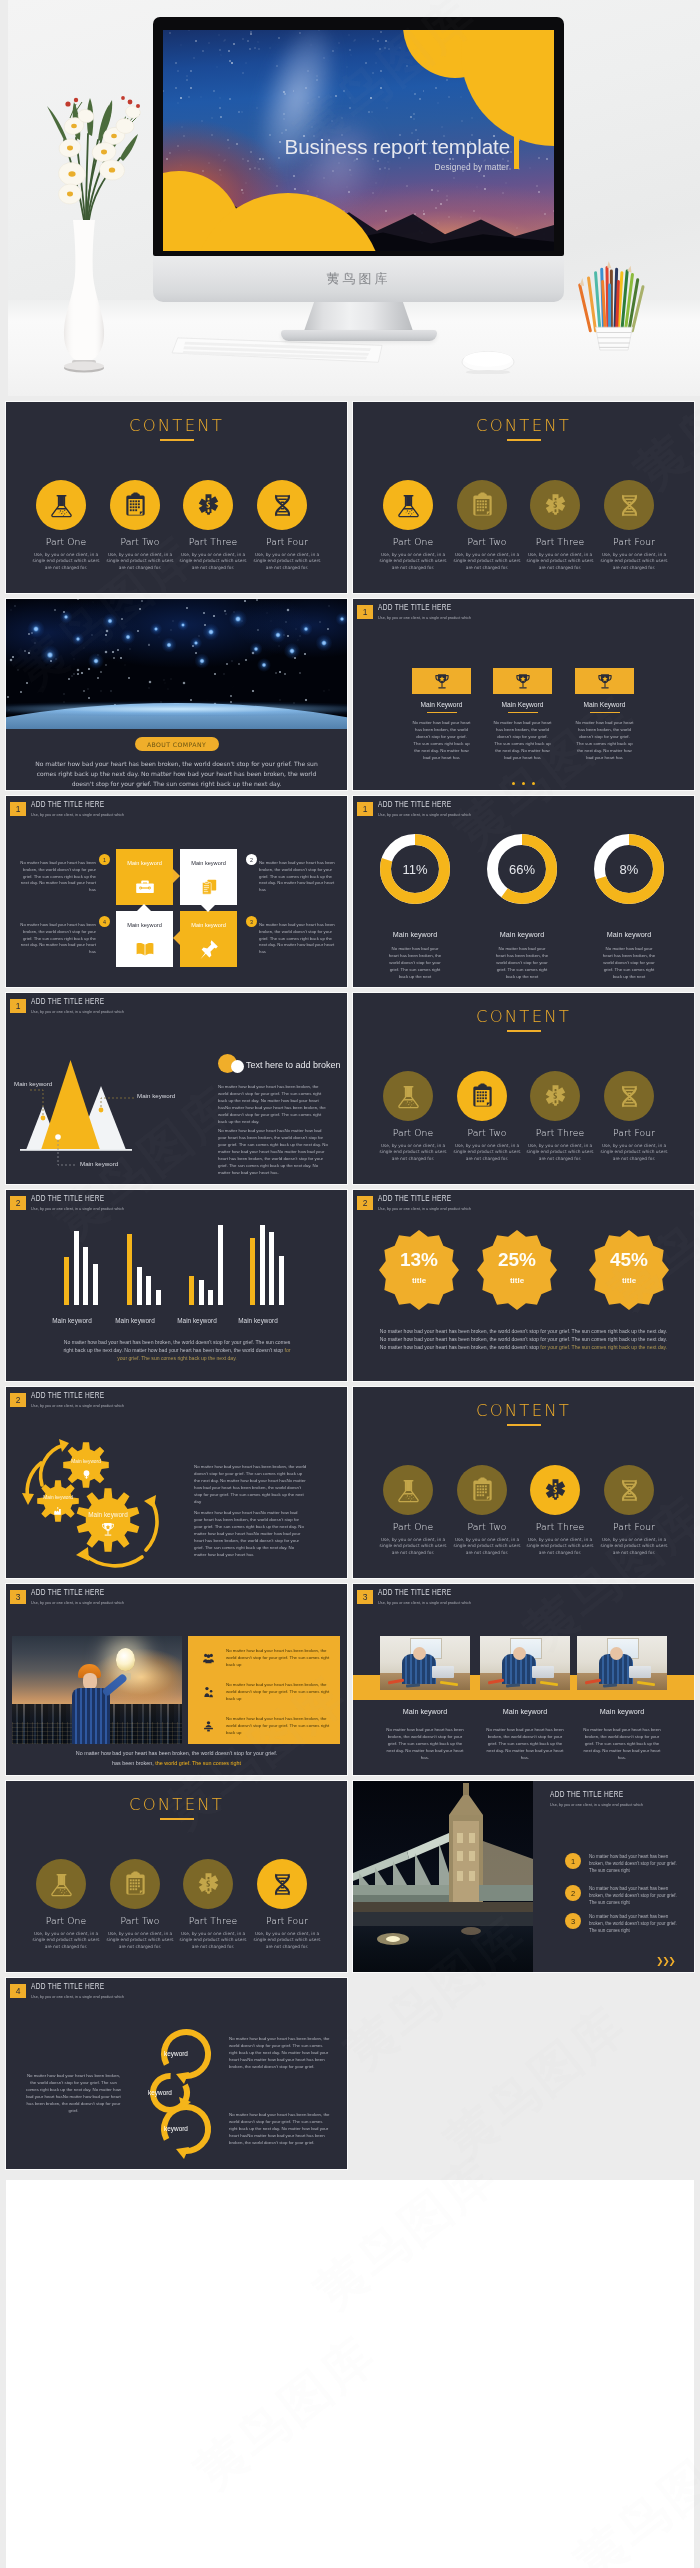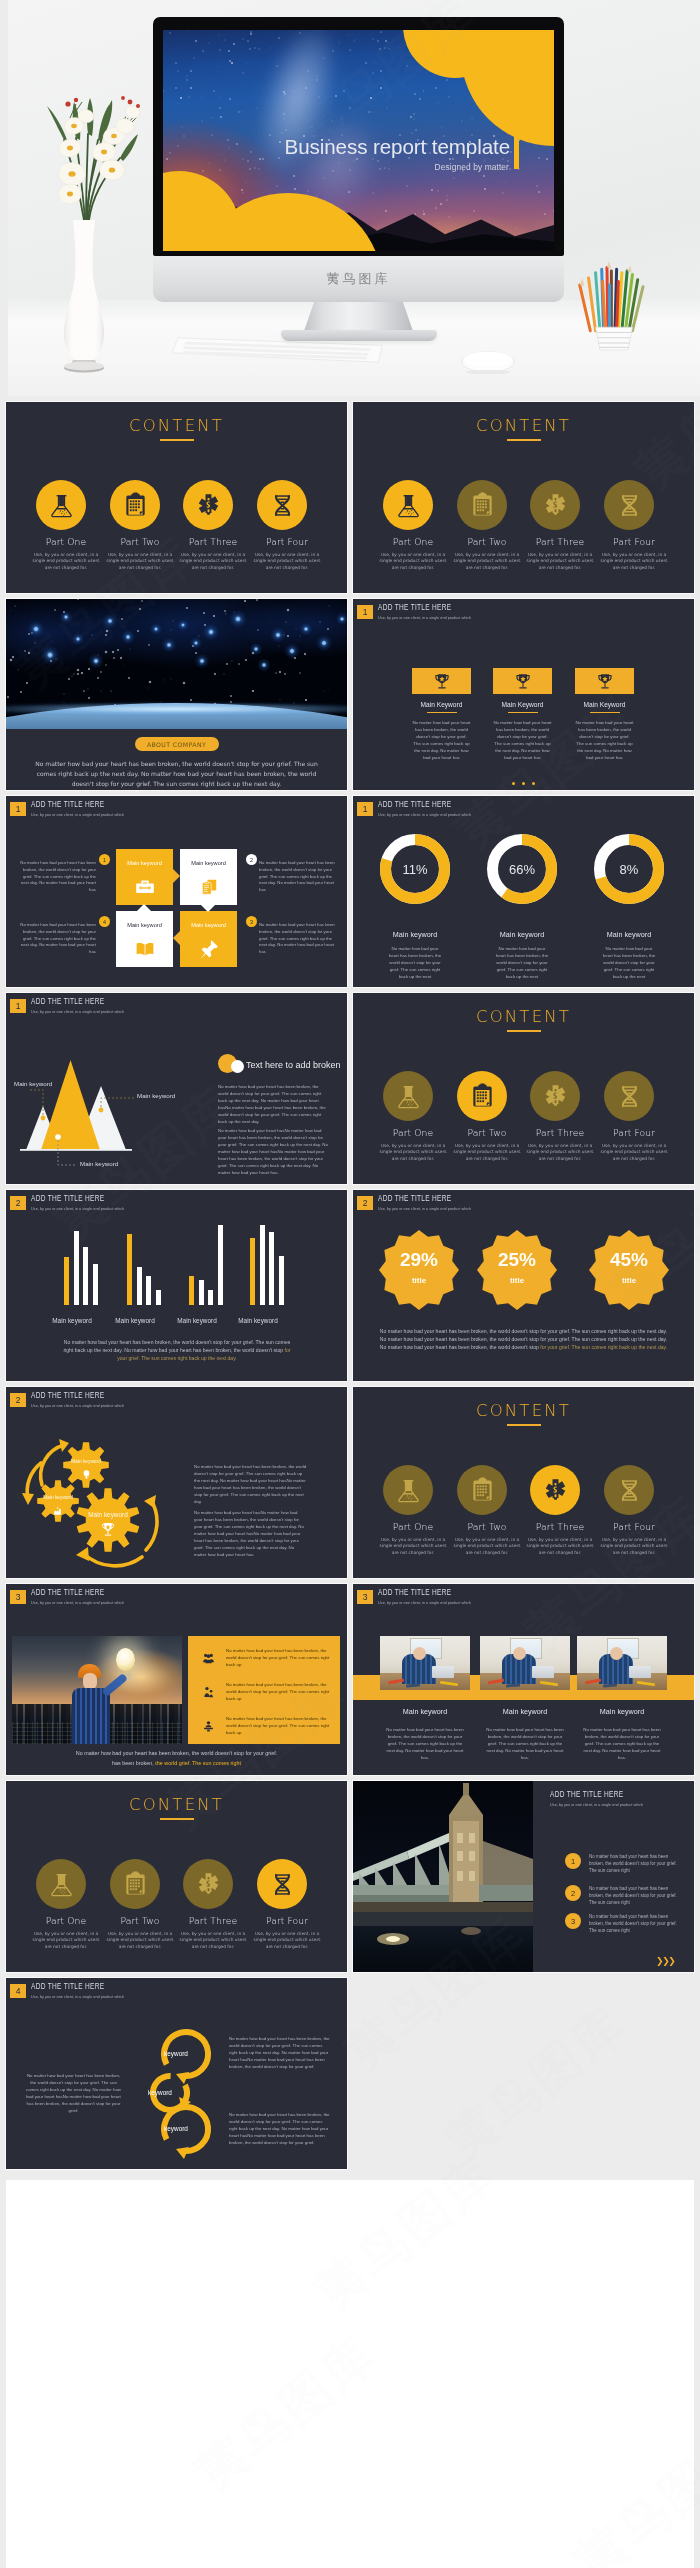--- a/index.html
+++ b/index.html
@@ -865,21 +865,21 @@
 <div class="slide sl-badges" style="left:353px;top:1190px">
     <div class="s-title-wrap">
       <div class="s-num">2</div>
       <div class="s-tt">
           <div class="t1">ADD THE TITLE HERE</div>
       <div class="t2">Use, by you or one client, in a single end product which</div>
         </div>
     </div>
       <div class="bd-item" style="left:26px">
         <div class="bd-star" style="clip-path:polygon(50.00% 0.00%, 61.13% 8.47%, 75.00% 6.70%, 80.41% 19.59%, 93.30% 25.00%, 91.53% 38.87%, 100.00% 50.00%, 91.53% 61.13%, 93.30% 75.00%, 80.41% 80.41%, 75.00% 93.30%, 61.13% 91.53%, 50.00% 100.00%, 38.87% 91.53%, 25.00% 93.30%, 19.59% 80.41%, 6.70% 75.00%, 8.47% 61.13%, 0.00% 50.00%, 8.47% 38.87%, 6.70% 25.00%, 19.59% 19.59%, 25.00% 6.70%, 38.87% 8.47%)"></div>
-        <div class="bd-pct">29%</div>
+        <div class="bd-pct">13%</div>
         <div class="bd-lab">title</div>
       </div>
       <div class="bd-item" style="left:124px">
         <div class="bd-star" style="clip-path:polygon(50.00% 0.00%, 61.13% 8.47%, 75.00% 6.70%, 80.41% 19.59%, 93.30% 25.00%, 91.53% 38.87%, 100.00% 50.00%, 91.53% 61.13%, 93.30% 75.00%, 80.41% 80.41%, 75.00% 93.30%, 61.13% 91.53%, 50.00% 100.00%, 38.87% 91.53%, 25.00% 93.30%, 19.59% 80.41%, 6.70% 75.00%, 8.47% 61.13%, 0.00% 50.00%, 8.47% 38.87%, 6.70% 25.00%, 19.59% 19.59%, 25.00% 6.70%, 38.87% 8.47%)"></div>
         <div class="bd-pct">25%</div>
         <div class="bd-lab">title</div>
       </div>
       <div class="bd-item" style="left:236px">
         <div class="bd-star" style="clip-path:polygon(50.00% 0.00%, 61.13% 8.47%, 75.00% 6.70%, 80.41% 19.59%, 93.30% 25.00%, 91.53% 38.87%, 100.00% 50.00%, 91.53% 61.13%, 93.30% 75.00%, 80.41% 80.41%, 75.00% 93.30%, 61.13% 91.53%, 50.00% 100.00%, 38.87% 91.53%, 25.00% 93.30%, 19.59% 80.41%, 6.70% 75.00%, 8.47% 61.13%, 0.00% 50.00%, 8.47% 38.87%, 6.70% 25.00%, 19.59% 19.59%, 25.00% 6.70%, 38.87% 8.47%)"></div>
         <div class="bd-pct">45%</div>

